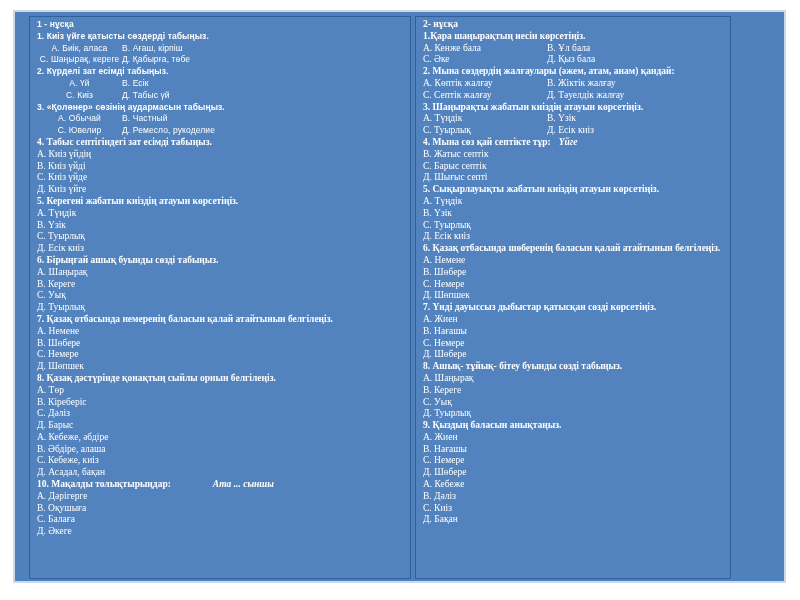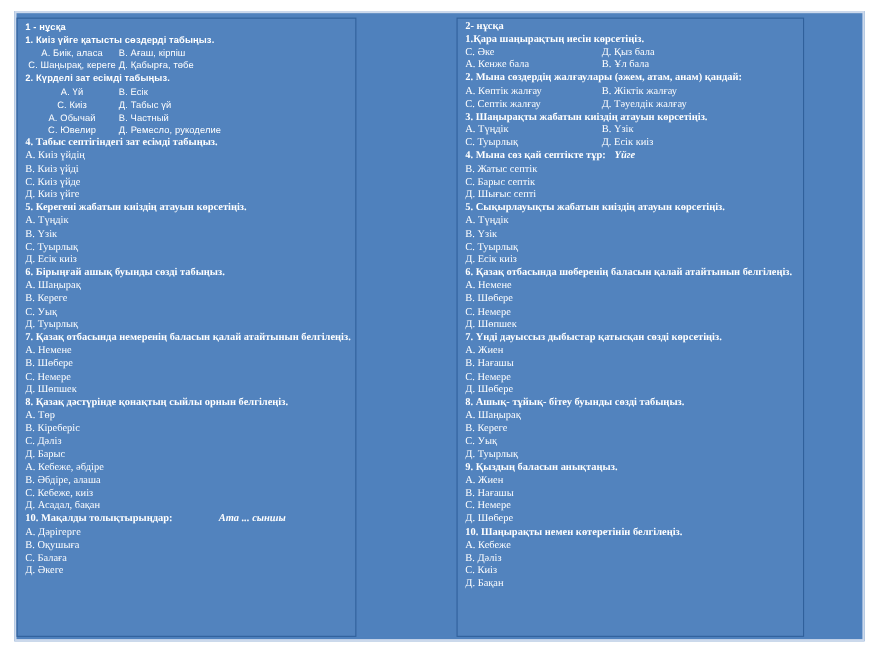--- a/index.html
+++ b/index.html
@@ -20,21 +20,21 @@
   .box {
     position: absolute;
     top: 4px;
     height: 563px;
     box-sizing: border-box;
     border: 1px solid #30609b;
     background: rgba(255,255,255,0.02);
     padding: 2px 4px 0 7px;
     overflow: hidden;
   }
-  .box.left  { left: 0;   width: 309px; }
+  .box.left  { left: 14px;   width: 382px; }
   .box.right { left: 400px; width: 316px; }
 
   .line {
     white-space: nowrap;
     overflow: hidden;
     line-height: 11.8px;
     height: 11.8px;
     color: #ffffff;
   }
   .sans  { font-family: "Liberation Sans", sans-serif;  font-size: 8.5px; letter-spacing: 0.1px; }
@@ -52,20 +52,21 @@
 
 <div class="slide">
   <div class="box left">
       <div class="line q sans">1 - нұсқа</div>
       <div class="line sans"><span class="q">1. Киіз үйге қатысты сөздерді табыңыз.</span></div>
       <div class="line sans"><span class="opt-first">А. Биік, аласа</span><span>В. Ағаш, кірпіш</span></div>
       <div class="line sans"><span class="opt-first">С. Шаңырақ, кереге</span><span>Д. Қабырға, төбе</span></div>
       <div class="line sans"><span class="q">2. Күрделі зат есімді табыңыз.</span></div>
       <div class="line sans"><span class="opt-first">А. Үй</span><span>В. Есік</span></div>
       <div class="line sans"><span class="opt-first">С. Киіз</span><span>Д. Табыс үй</span></div>
+      <div class="line sans"><span class="q">3. «Қолөнер» сөзінің аудармасын табыңыз.</span></div>
       <div class="line sans"><span class="opt-first">А. Обычай</span><span>В. Частный</span></div>
       <div class="line sans"><span class="opt-first">С. Ювелир</span><span>Д. Ремесло, рукоделие</span></div>
       <div class="line serif"><span class="q">4. Табыс септігіндегі зат есімді табыңыз.</span></div>
       <div class="line serif"><span>А. Киіз үйдің</span></div>
       <div class="line serif"><span>В. Киіз үйді</span></div>
       <div class="line serif"><span>С. Киіз үйде</span></div>
       <div class="line serif"><span>Д. Киіз үйге</span></div>
       <div class="line serif"><span class="q">5. Керегені жабатын киіздің атауын көрсетіңіз.</span></div>
       <div class="line serif"><span>А. Түңдік</span></div>
       <div class="line serif"><span>В. Үзік</span></div>
@@ -92,22 +93,22 @@
       <div class="line serif"><span>Д. Асадал, бақан</span></div>
       <div class="line serif"><span class="q">10. Мақалды толықтырыңдар:</span><span class="italic-suffix">Ата ... сыншы</span></div>
       <div class="line serif"><span>А. Дәрігерге</span></div>
       <div class="line serif"><span>В. Оқушыға</span></div>
       <div class="line serif"><span>С. Балаға</span></div>
       <div class="line serif"><span>Д. Әкеге</span></div>
     </div>
   <div class="box right">
       <div class="line q serif">2- нұсқа</div>
       <div class="line serif"><span class="q">1.Қара шаңырақтың иесін көрсетіңіз.</span></div>
+      <div class="line serif"><span class="opt-first">А. Кенже бала</span><span>В. Ұл бала</span></div>
       <div class="line serif"><span class="opt-first">С. Әке</span><span>Д. Қыз бала</span></div>
-      <div class="line serif"><span class="opt-first">А. Кенже бала</span><span>В. Ұл бала</span></div>
       <div class="line serif"><span class="q">2. Мына сөздердің жалғаулары (әжем, атам, анам) қандай:</span></div>
       <div class="line serif"><span class="opt-first">А. Көптік жалғау</span><span>В. Жіктік жалғау</span></div>
       <div class="line serif"><span class="opt-first">С. Септік жалғау</span><span>Д. Тәуелдік жалғау</span></div>
       <div class="line serif"><span class="q">3. Шаңырақты жабатын киіздің атауын көрсетіңіз.</span></div>
       <div class="line serif"><span class="opt-first">А. Түңдік</span><span>В. Үзік</span></div>
       <div class="line serif"><span class="opt-first">С. Туырлық</span><span>Д. Есік киіз</span></div>
       <div class="line serif"><span class="q">4. Мына сөз қай септікте тұр:</span><span class="italic-suffix">Үйге</span></div>
       <div class="line serif"><span>В. Жатыс септік</span></div>
       <div class="line serif"><span>С. Барыс септік</span></div>
       <div class="line serif"><span>Д. Шығыс септі</span></div>
@@ -129,19 +130,18 @@
       <div class="line serif"><span class="q">8. Ашық- тұйық- бітеу буынды сөзді табыңыз.</span></div>
       <div class="line serif"><span>А. Шаңырақ</span></div>
       <div class="line serif"><span>В. Кереге</span></div>
       <div class="line serif"><span>С. Уық</span></div>
       <div class="line serif"><span>Д. Туырлық</span></div>
       <div class="line serif"><span class="q">9. Қыздың баласын анықтаңыз.</span></div>
       <div class="line serif"><span>А. Жиен</span></div>
       <div class="line serif"><span>В. Нағашы</span></div>
       <div class="line serif"><span>С. Немере</span></div>
       <div class="line serif"><span>Д. Шөбере</span></div>
-      <div class="line serif"><span class="q">10. Шаңырақты немен көтеретінін белгілеңіз.</span></div>
       <div class="line serif"><span>А. Кебеже</span></div>
       <div class="line serif"><span>В. Дәліз</span></div>
       <div class="line serif"><span>С. Киіз</span></div>
       <div class="line serif"><span>Д. Бақан</span></div>
     </div>
 </div>
 
 </body></html>

